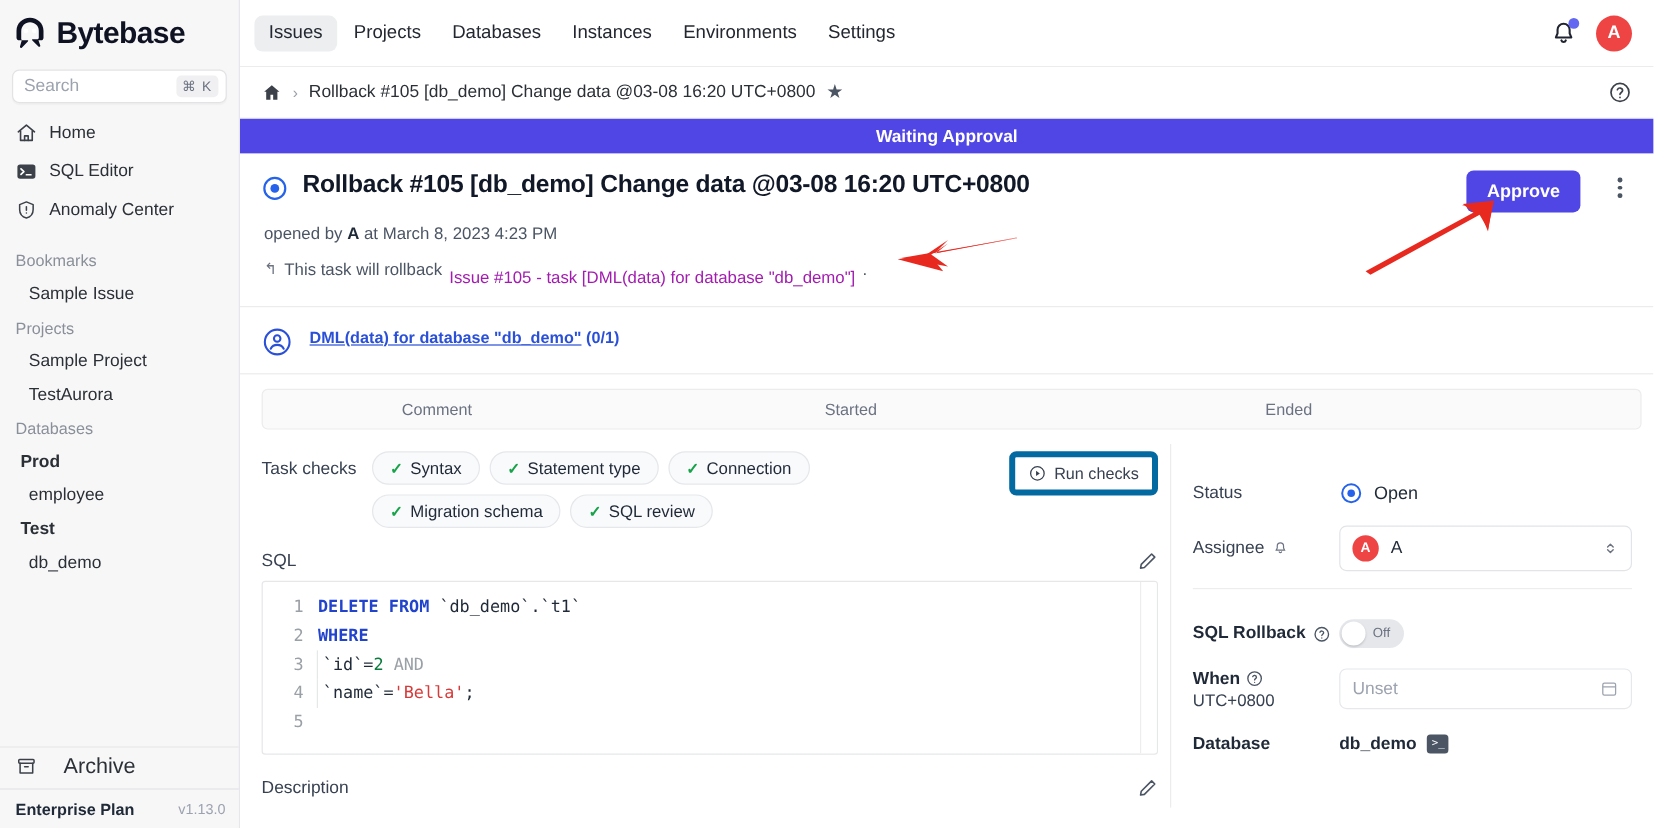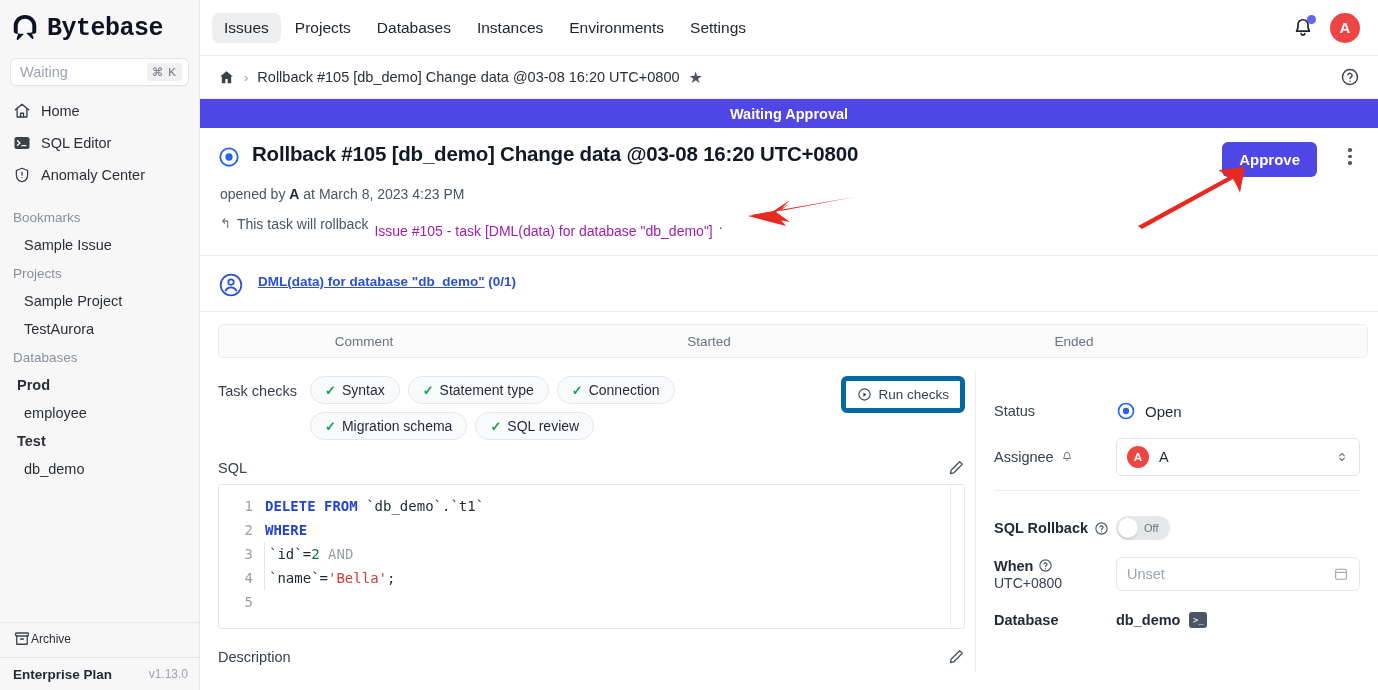--- a/index.html
+++ b/index.html
@@ -14,21 +14,21 @@
   
   .sidebar {
     width: 200px; height: 690px; flex: 0 0 200px;
     background: #f7f7f8;
     border-right: 1px solid #e5e7eb;
     display: flex; flex-direction: column;
     position: relative;
   }
   .logo-row {
     height: 56px; display: flex; align-items: center;
-    gap: 7px; padding-left: 10px; font-family: Liberation Mono, monospace;
+    gap: 7px; padding-left: 10px;
   }
   .logo-mark { width: 30px; height: 30px; flex: 0 0 30px; }
   .logo-text { font-size: 25px; font-weight: 700; color: #0f1222; letter-spacing: -0.5px; }
 
   .search-wrap { padding: 0 10px; margin-top: 2px; }
   .search-box {
     height: 28px; background: #fff;
     border: 1px solid #e3e3e6; border-radius: 6px;
     display: flex; align-items: center; padding: 0 6px 0 9px;
     box-shadow: 0 1px 1px rgba(0,0,0,.03);
@@ -53,23 +53,23 @@
   }
   .sec-top { margin-top: 12px; }
   .sub-item {
     font-size: 14.5px; color: #2b3036; height: 28px;
     display: flex; align-items: center; padding-left: 24px; cursor: pointer;
   }
   .sub-item.bold { font-weight: 700; padding-left: 17px; }
 
   .archive-row {
     position: absolute; left: 0; right: 0; bottom: 36px;
-    display: flex; align-items: center; gap: 0;
+    display: flex; align-items: center; gap: 22px;
     height: 32px; padding-left: 13px; cursor: pointer;
-    font-size: 12px; color: #2b3036;
+    font-size: 18px; color: #2b3036;
     border-top: 1px solid #e8e8ea; padding-top: 0;
   }
   .plan-row {
     position: absolute; left: 0; right: 0; bottom: 0; height: 33px;
     border-top: 1px solid #e3e3e6;
     display: flex; align-items: center; justify-content: space-between;
     padding: 0 11px 0 13px; background: #f7f7f8;
   }
   .plan-name { font-size: 13.5px; font-weight: 700; color: #1f2937; }
   .plan-ver { font-size: 12px; color: #9ca3af; }
@@ -246,21 +246,21 @@
           <path d="M16 2C9.4 2 4 7 4 13.4v6.2c0 1.4 1.1 2.4 2.5 2.4h2.2l-1.6 5.5c-.3 1 .9 1.7 1.6 1l5.4-5.4c.6-.6.2-1.1-.5-1.1H9.6c-.8 0-1.4-.6-1.4-1.4v-6.2C8.2 9.2 11.6 6 16 6s7.8 3.2 7.8 7.4v6.2c0 .8-.6 1.4-1.4 1.4h-3.8c-.7 0-1.1.5-.5 1.1l5.4 5.4c.7.7 1.9 0 1.6-1L23.5 22h2.2c1.4 0 2.3-1 2.3-2.4v-6.2C28 7 22.6 2 16 2z" fill="#0f1222"></path>
           <circle cx="12.3" cy="13.5" r="2.1" fill="#fff"></circle>
           <circle cx="19.7" cy="13.5" r="2.1" fill="#fff"></circle>
         </svg>
       </span>
       <span class="logo-text">Bytebase</span>
     </div>
 
     <div class="search-wrap">
       <div class="search-box">
-        <span class="search-ph">Waiting</span>
+        <span class="search-ph">Search</span>
         <span class="kbd">⌘ K</span>
       </div>
     </div>
 
     <div class="nav-list">
       <div class="nav-item">
         <span class="nav-icon">
           <svg viewBox="0 0 24 24" width="18" height="18" fill="none" stroke="#3c4149" stroke-width="1.8" stroke-linecap="round" stroke-linejoin="round">
             <path d="M3 10.5 12 3l9 7.5"></path>
               <path d="M5.5 9.5V20h13V9.5"></path>

